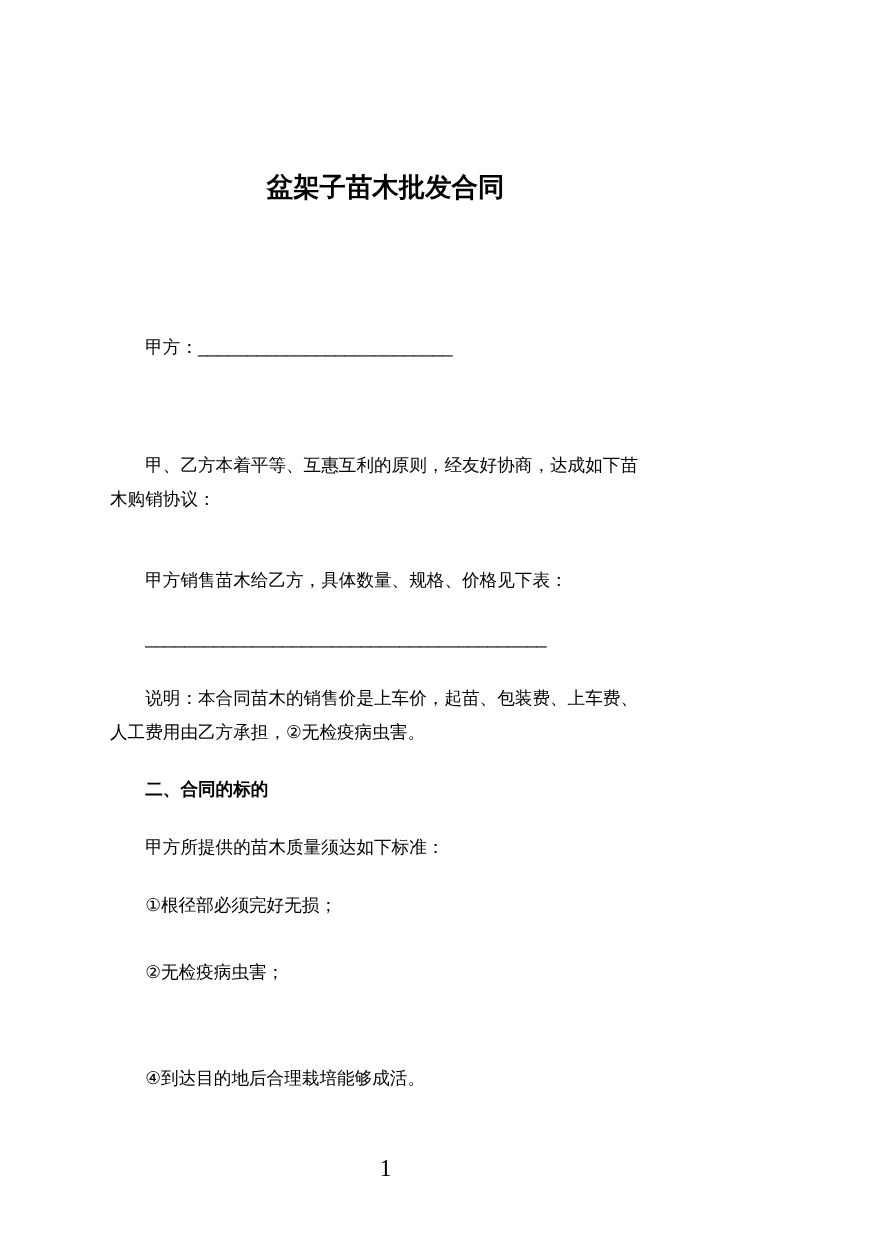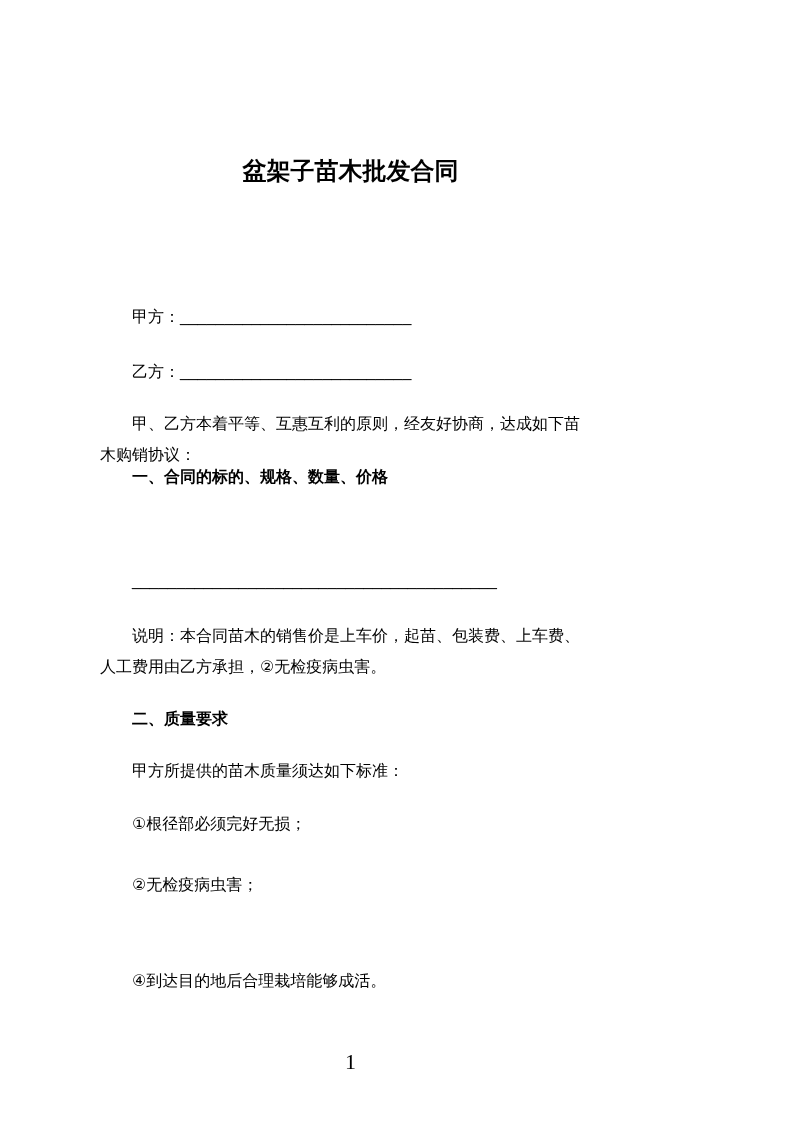--- a/index.html
+++ b/index.html
@@ -55,32 +55,31 @@
 </style>
 </head>
 <body>
 
 <div class="page">
 
   <h1 class="title">盆架子苗木批发合同</h1>
 
   <p class="para t285"><span>甲方：</span><span class="blank">__________________________</span></p>
 
-  <p class="para t340"><span>乙方：</span><span class="blank">__________________________</span></p>
 
   <p class="para t392">甲、乙方本着平等、互惠互利的原则，经友好协商，达成如下苗木购销协议：</p>
 
-  <p class="para t445 bold">一、合同的标的、规格、数量、价格</p>
 
+  <p class="para t497">甲方销售苗木给乙方，具体数量、规格、价格见下表：</p>
 
   <p class="para t549 blank">_________________________________________</p>
 
   <p class="para t604">说明：本合同苗木的销售价是上车价，起苗、包装费、上车费、人工费用由乙方承担，②无检疫病虫害。</p>
 
-  <p class="para t687 bold">二、质量要求</p>
+  <p class="para t687 bold">二、合同的标的</p>
 
   <p class="para t792">①根径部必须完好无损；</p>
 
   <p class="para t739">甲方所提供的苗木质量须达如下标准：</p>
 
   <p class="para t845">②无检疫病虫害；</p>
 
 
   <p class="para t949">④到达目的地后合理栽培能够成活。</p>
 

